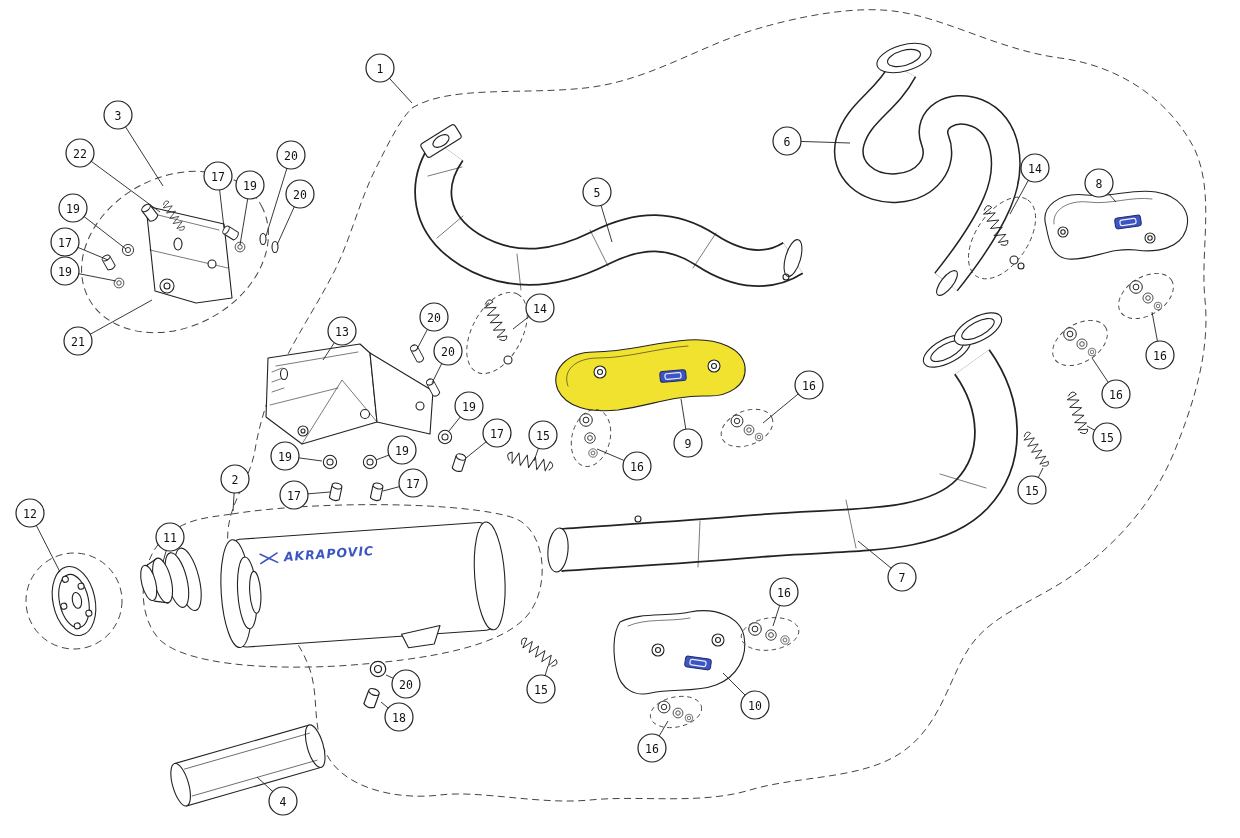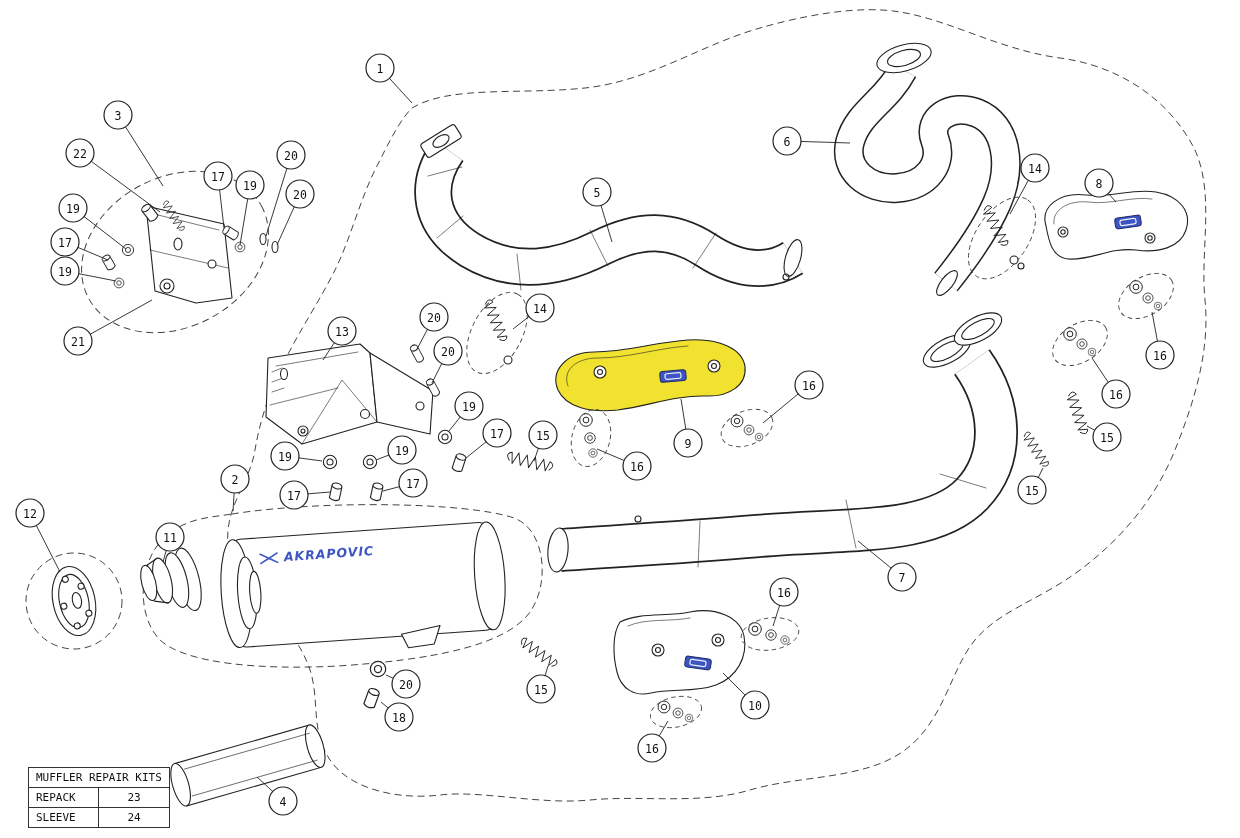--- a/index.html
+++ b/index.html
@@ -493,29 +493,14 @@
           <text x="399" y="717.5" class="callout-text">18</text>
         </g>
         <g>
           <line x1="283" y1="801" x2="257" y2="777" class="leader"></line>
           <circle cx="283" cy="801" r="14" class="callout-circle"></circle>
           <text x="283" y="801.5" class="callout-text">4</text>
         </g>
       </g>
 </svg>
 
-<table class="kits-table">
-  <tbody>
-    <tr>
-      <td colspan="2" class="ttl">MUFFLER REPAIR KITS</td>
-    </tr>
-    <tr>
-      <td>REPACK</td>
-      <td class="val">23</td>
-    </tr>
-    <tr>
-      <td>SLEEVE</td>
-      <td class="val">24</td>
-    </tr>
-  </tbody>
-</table>
 
 </div>
 
 </body></html>

